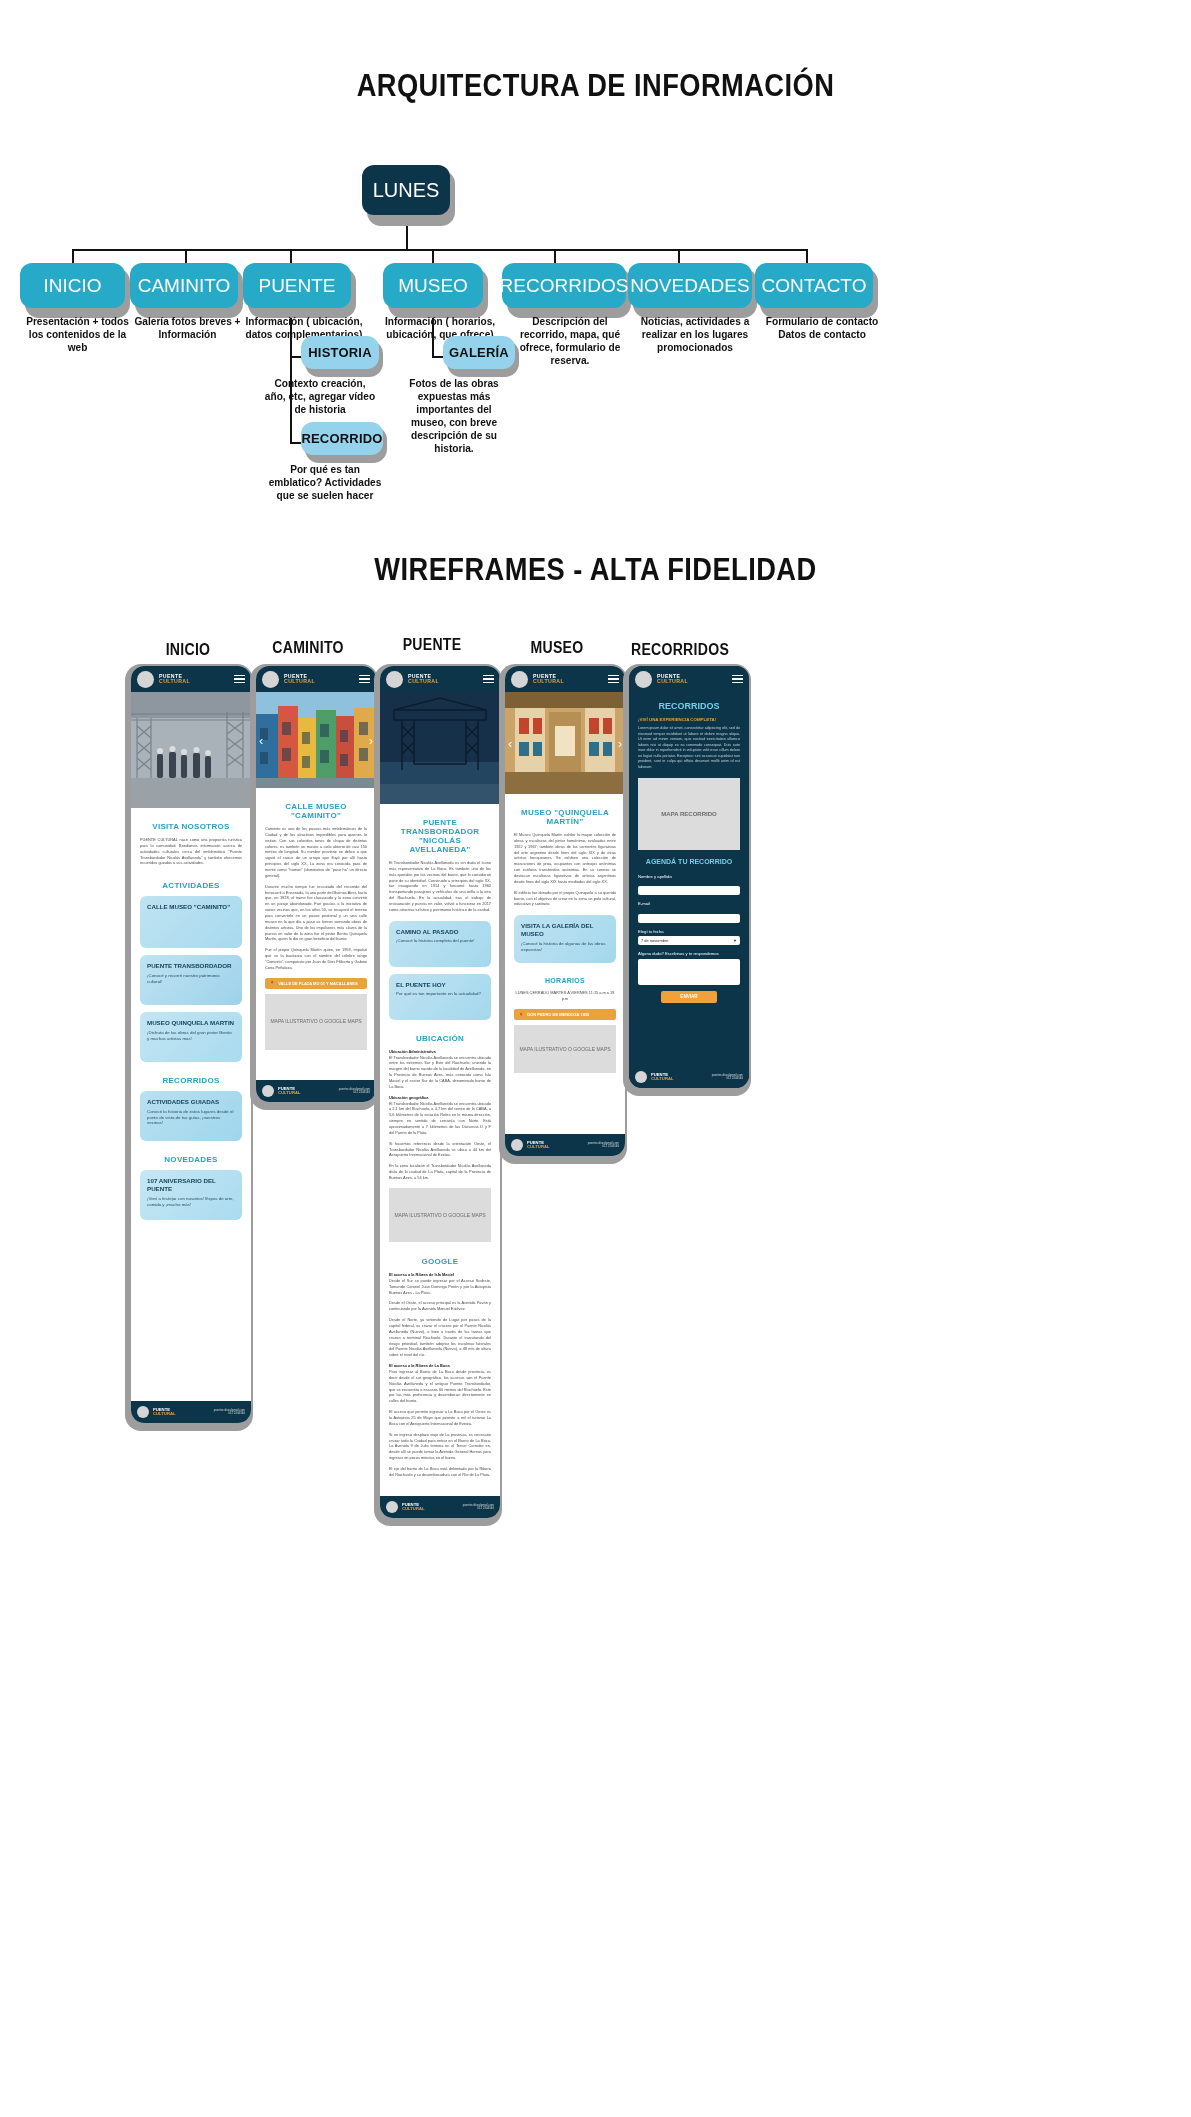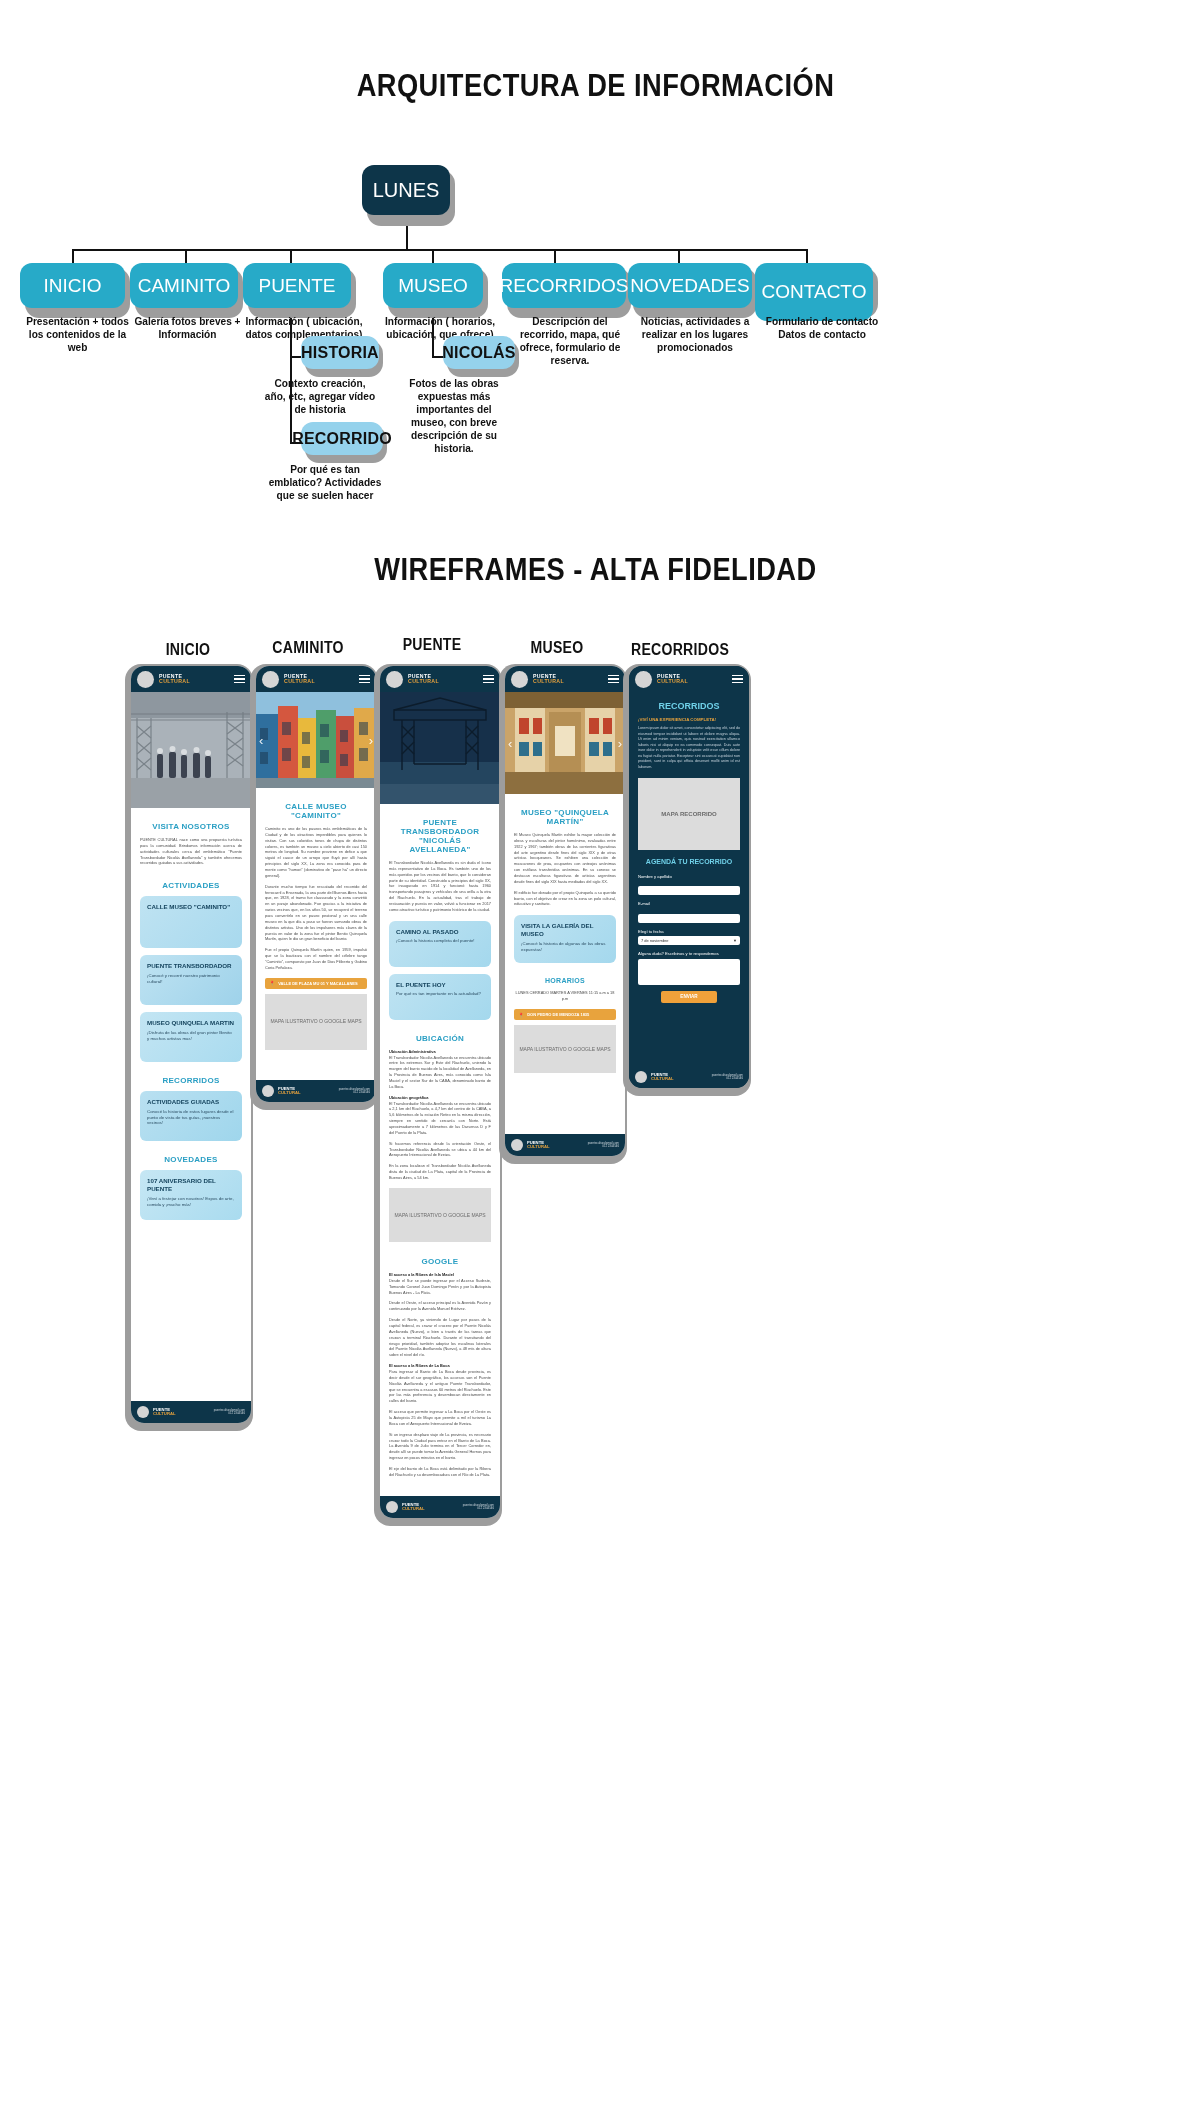--- a/index.html
+++ b/index.html
@@ -37,21 +37,21 @@
     position: absolute;
     left: 0; top: 0;
     border-radius: 12px;
     display: flex; align-items: center; justify-content: center;
     text-align: center;
     color: #ffffff;
     font-weight: 500;
   }
   .node.home .inner { background: #0d3549; font-size: 20px; }
   .node.lvl1 .inner { background: #27aac8; font-size: 19px; }
-  .node.lvl2 .inner { background: #95d2ec; color: #111; font-size: 16px; font-weight: bold; letter-spacing:.2px;}
+  .node.lvl2 .inner { background: #95d2ec; color: #111; font-size: 13px; font-weight: bold; letter-spacing:.2px;}
 
   .caption {
     position: absolute;
     text-align: center;
     font-size: 11px;
     line-height: 1.18;
     color: #111;
     font-weight: bold;
     transform: scaleX(0.92);
   }
@@ -266,21 +266,21 @@
   <div class="caption" style="left:505px; top:165px; width:130px;">Descripción del recorrido, mapa, qué ofrece, formulario de reserva.</div>
 
   <div class="node lvl1" style="left:633px; top:118px; width:124px; height:50px;">
     <div class="inner" style="left:-5px; top:-5px; width:124px; height:45px;">
       <span>NOVEDADES</span>
     </div>
   </div>
   <div class="caption" style="left:630px; top:165px; width:130px;">Noticias, actividades a realizar en los lugares promocionados</div>
 
   <div class="node lvl1" style="left:760px; top:118px; width:118px; height:50px;">
-    <div class="inner" style="left:-5px; top:-5px; width:118px; height:58px;text-align:right;">
+    <div class="inner" style="left:-5px; top:-5px; width:118px; height:45px;text-align:right;">
       <span>CONTACTO</span>
     </div>
   </div>
   <div class="caption" style="left:756px; top:165px; width:132px;">Formulario de contacto Datos de contacto</div>
 
   <div class="connector v-line" style="left:290px; top:168px; height:126px;"></div>
   <div class="connector h-line" style="left:290px; top:206px; width:16px;"></div>
   <div class="connector h-line" style="left:290px; top:292px; width:16px;"></div>
 
   <div class="node lvl2" style="left:305px; top:190px; width:78px; height:37px;">
@@ -295,21 +295,21 @@
       <span>RECORRIDO</span>
     </div>
   </div>
   <div class="caption" style="left:258px; top:313px; width:134px;">Por qué es tan emblatico? Actividades que se suelen hacer</div>
 
   <div class="connector v-line" style="left:432px; top:168px; height:40px;"></div>
   <div class="connector h-line" style="left:432px; top:206px; width:16px;"></div>
 
   <div class="node lvl2" style="left:447px; top:190px; width:72px; height:37px;">
     <div class="inner" style="left:-4px; top:-4px; width:72px; height:33px;">
-      <span>NICOLÁS</span>
+      <span>GALERÍA</span>
     </div>
   </div>
   <div class="caption" style="left:400px; top:227px; width:108px;">Fotos de las obras expuestas más importantes del museo, con breve descripción de su historia.</div>
 
 </div>
 
 <div id="wireframes">
 
   <div class="wf-label" style="left:128px; top:5px; width:120px;">INICIO</div>
   <div class="wf-label" style="left:248px; top:3px; width:120px;">CAMINITO</div>

